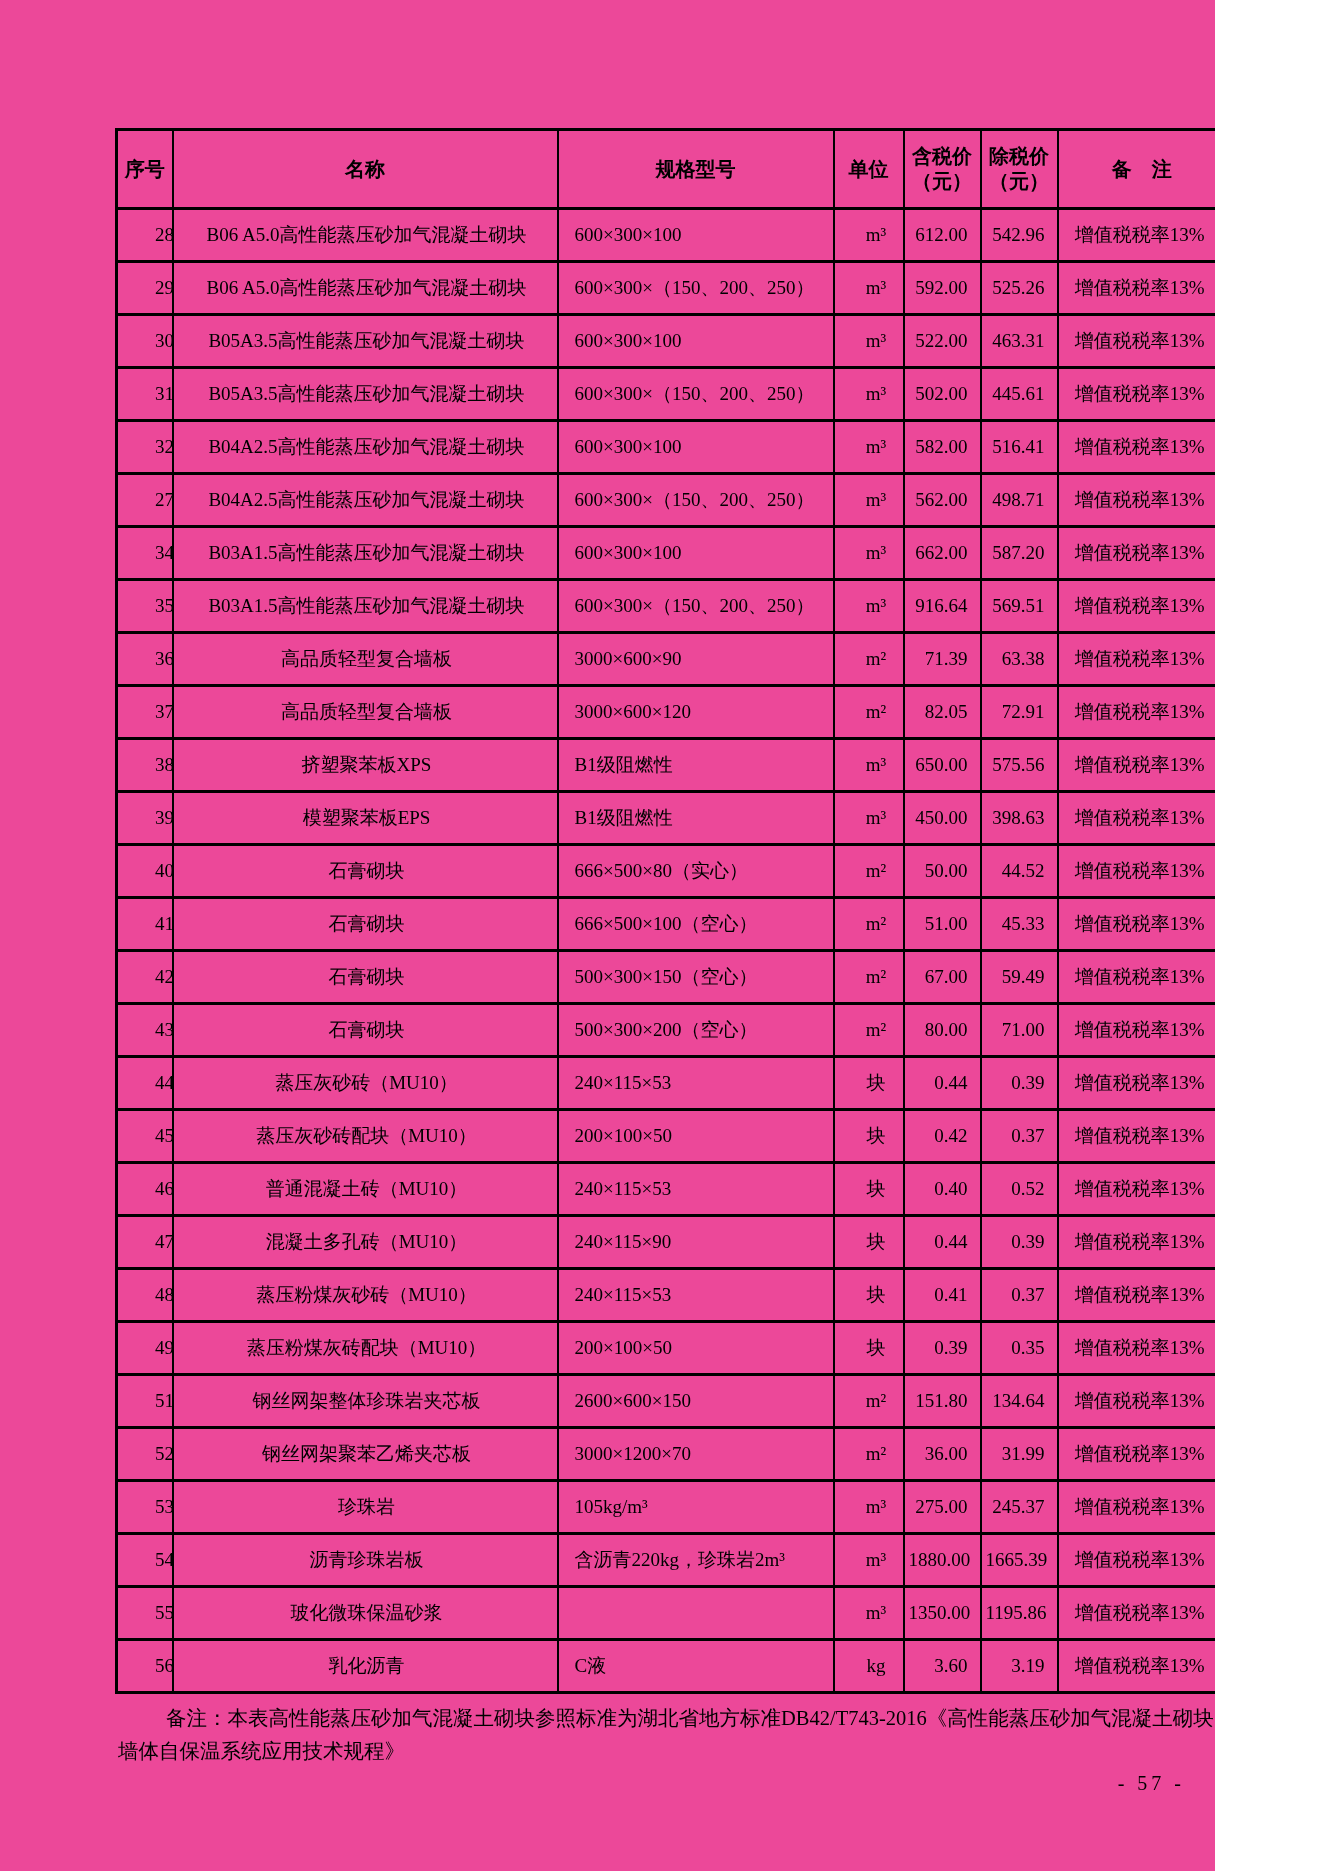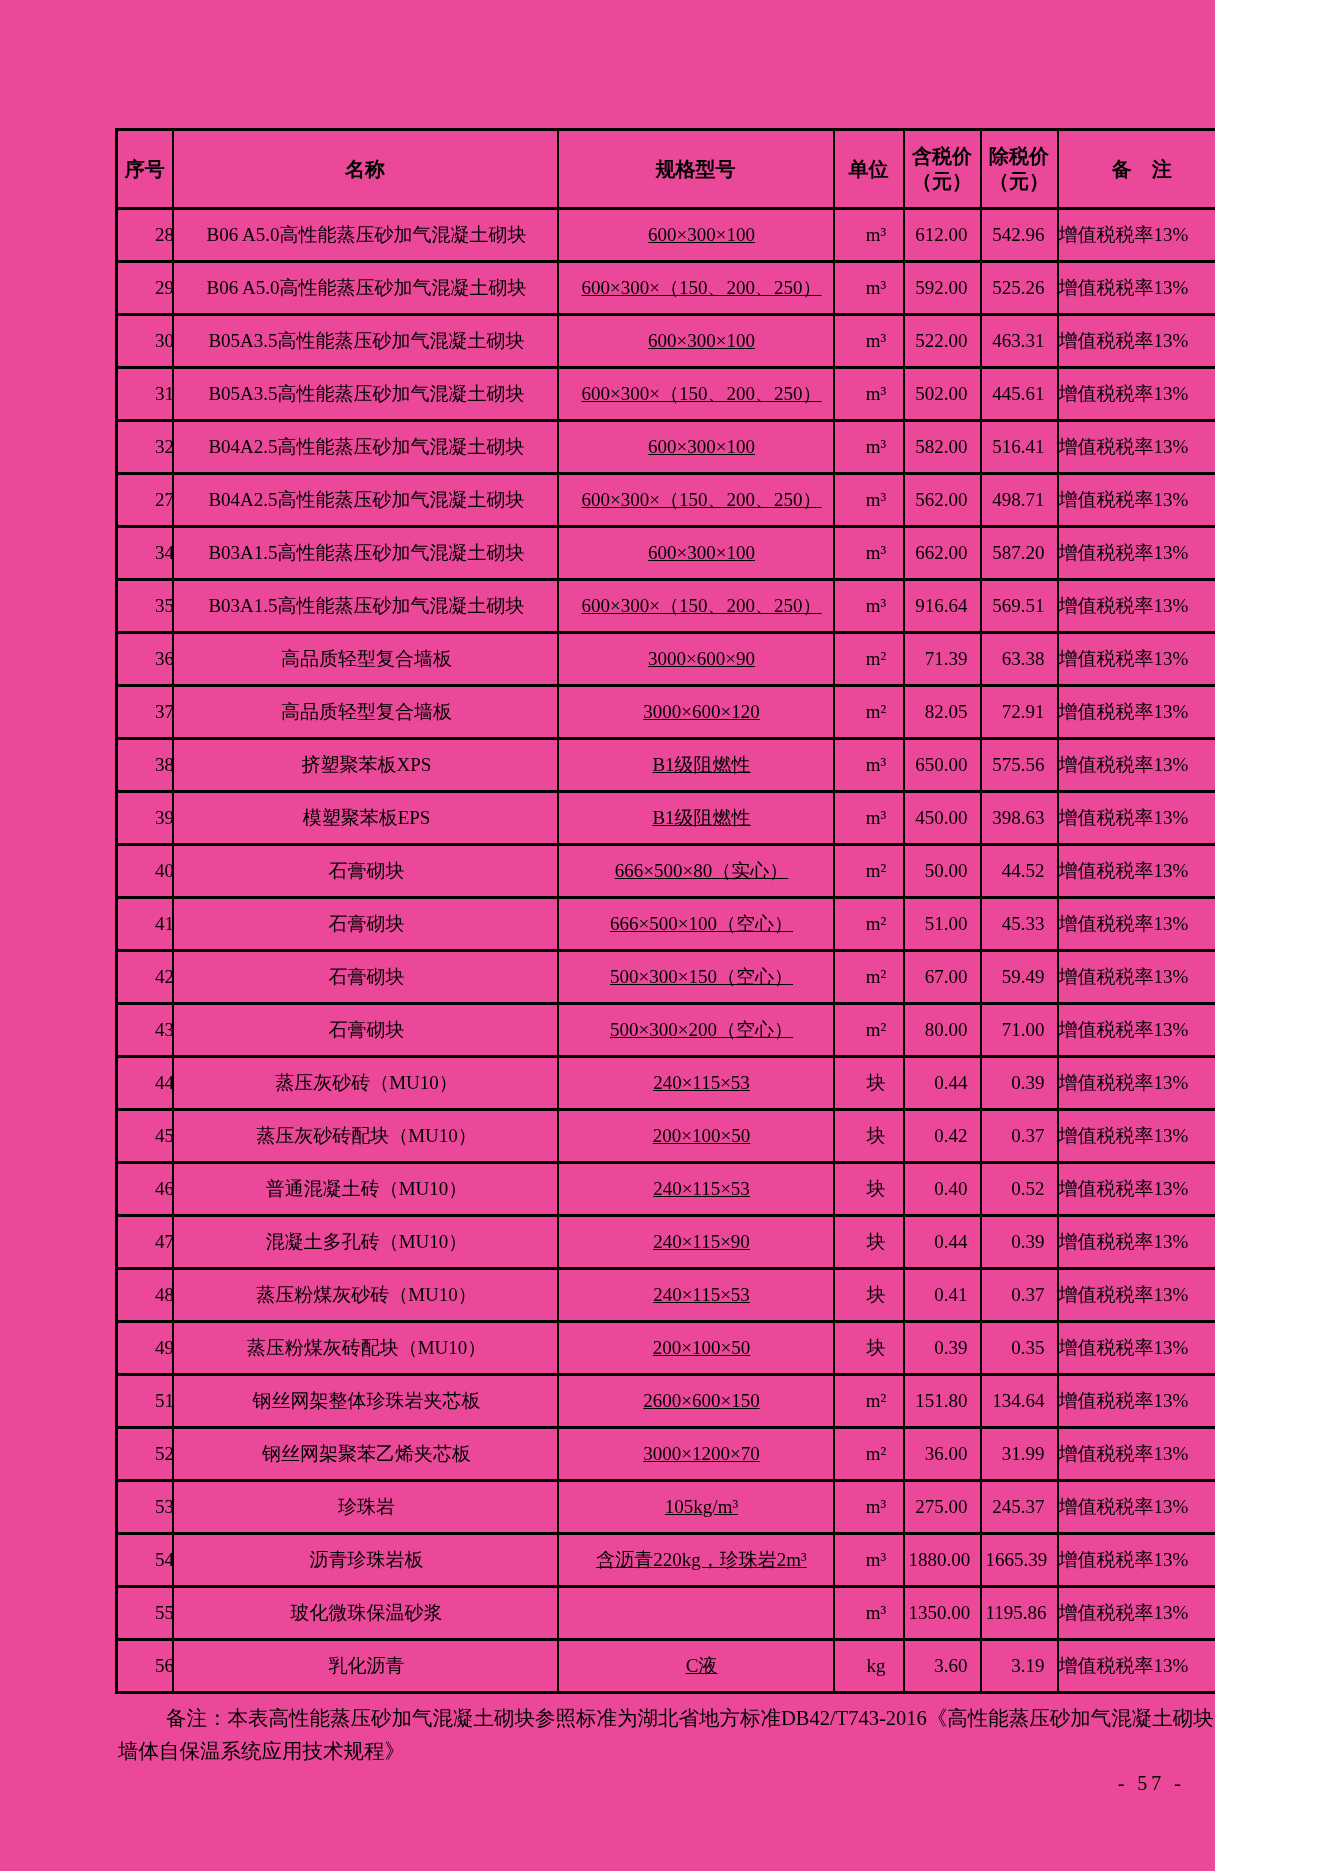--- a/index.html
+++ b/index.html
@@ -43,25 +43,25 @@
     border-top-width: 3px;
     font-size: 19px;
     vertical-align: middle;
     padding: 2px 4px;
     height: 46px;
     overflow: hidden;
     white-space: nowrap;
   }
   .price-table td.c-no   { text-align: center; padding-left: 37px; }
   .price-table td.c-name { text-align: center; padding-left: 7px; }
-  .price-table td.c-spec { text-align: center; padding-left: 16px; text-decoration: underline; }
+  .price-table td.c-spec { text-align: left; padding-left: 16px; }
   .price-table td.c-unit { text-align: center; padding-left: 19px; }
   .price-table td.c-p1,
   .price-table td.c-p2   { text-align: right; padding-right: 12px; }
-  .price-table td.c-note { text-align: left; padding-left: 0; }
+  .price-table td.c-note { text-align: center; padding-left: 0; }
   .footnote {
     position: absolute;
     left: 118px;
     top: 1702px;
     width: 1110px;
     font-size: 20.5px;
     line-height: 1.6;
     white-space: pre-line;
     text-indent: 48px;
   }

